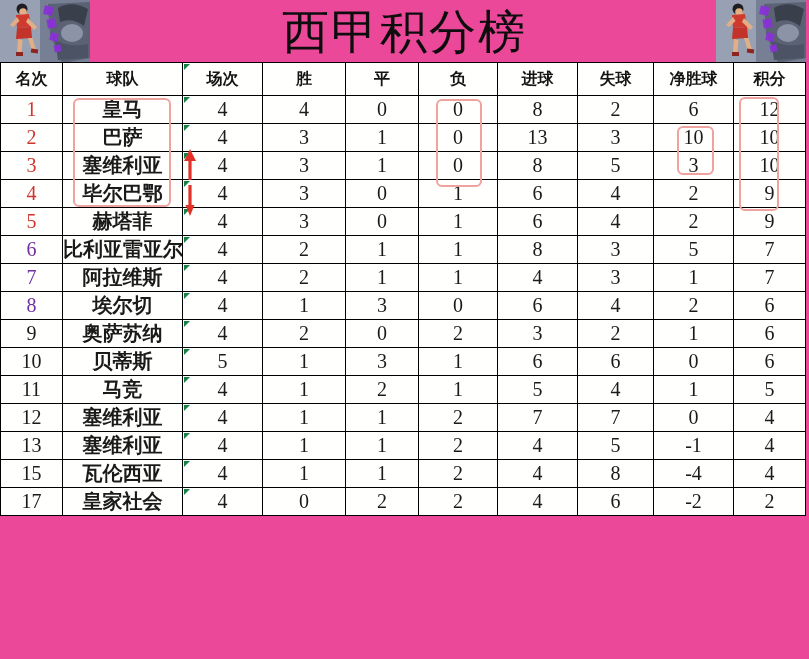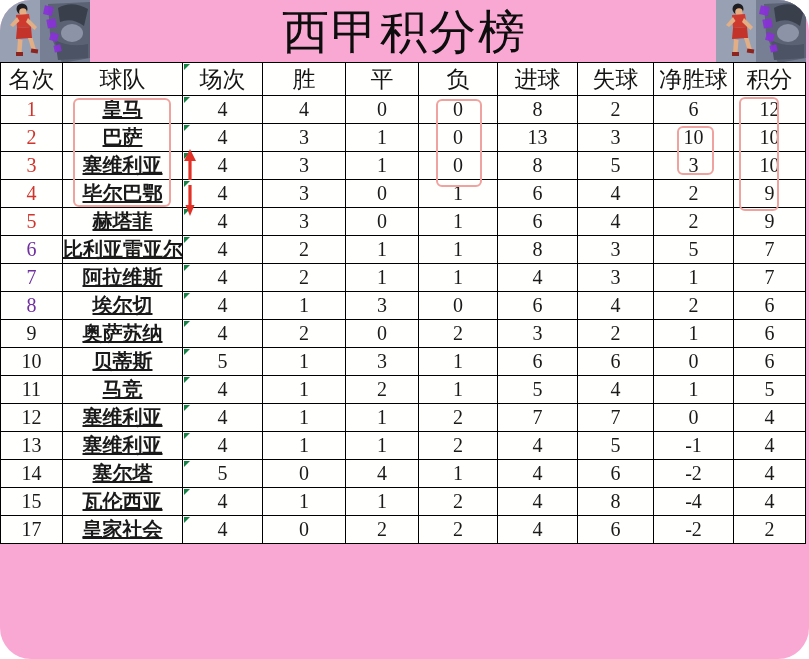--- a/index.html
+++ b/index.html
@@ -1,39 +1,39 @@
 <!DOCTYPE html>
 <html><head>
 <meta charset="utf-8">
 <style>
   * { margin:0; padding:0; box-sizing:border-box; }
   body { background:#fff; }
   .page {
-    position:relative; width:809px; height:659px; background:#f9a8d4;
-    font-family:"Liberation Serif","DejaVu Serif",serif; overflow:hidden;border-radius:31px;
+    position:relative; width:809px; height:659px; background:#ec4899;
+    font-family:"Liberation Serif","DejaVu Serif",serif; overflow:hidden;
   }
   .corner { position:absolute; top:0; width:90px; height:63px; }
   .corner-left { left:0; }
   .corner-right { left:716px; }
   .title {
     position:absolute; top:1px; left:0; width:100%; text-align:center;
     font-size:47px; font-weight:500; color:#0d0d0d; letter-spacing:2px;
     font-family:"Liberation Serif","DejaVu Serif",serif;
   }
   table.standings {
     position:absolute; top:62px; left:0; border-collapse:collapse;
     table-layout:fixed; width:806px; background:#fffffd;
   }
   table.standings th, table.standings td {
     border:1px solid #000; text-align:center; vertical-align:middle;
     overflow:hidden; white-space:nowrap; position:relative;
   }
-  table.standings th { height:33px; font-size:23px; font-weight:normal; color:#141414; }
+  table.standings th { height:33px; font-size:16px; font-weight:bold; color:#141414; }
   table.standings td { height:28px; font-size:20px; color:#1a1a1a; }
-  td.team { font-size:16px; font-weight:bold; letter-spacing:0;text-decoration:underline; }
+  td.team { font-size:16px; font-weight:bold; letter-spacing:0; }
   td.rank { font-size:19px; }
   td.rank.red    { color:var(--rank-red); }
   td.rank.purple { color:var(--rank-purple); }
   td.rank.green  { color:var(--rank-green); }
   td.rank.black  { color:#1a1a1a; }
   .tri-cell::before {
     content:""; position:absolute; top:1px; left:1px; width:0; height:0;
     border-top:6px solid var(--indicator-green); border-right:6px solid transparent;
   }
   .hl-box {
@@ -284,32 +284,20 @@
           <td class="tri-cell">4</td>
           <td>1</td>
           <td>1</td>
           <td>2</td>
           <td>4</td>
           <td>5</td>
           <td>-1</td>
           <td>4</td>
         </tr>
         <tr>
-          <td class="rank black">14</td>
-          <td class="team">塞尔塔</td>
-          <td class="tri-cell">5</td>
-          <td>0</td>
-          <td>4</td>
-          <td>1</td>
-          <td>4</td>
-          <td>6</td>
-          <td>-2</td>
-          <td>4</td>
-        </tr>
-        <tr>
           <td class="rank black">15</td>
           <td class="team">瓦伦西亚</td>
           <td class="tri-cell">4</td>
           <td>1</td>
           <td>1</td>
           <td>2</td>
           <td>4</td>
           <td>8</td>
           <td>-4</td>
           <td>4</td>

